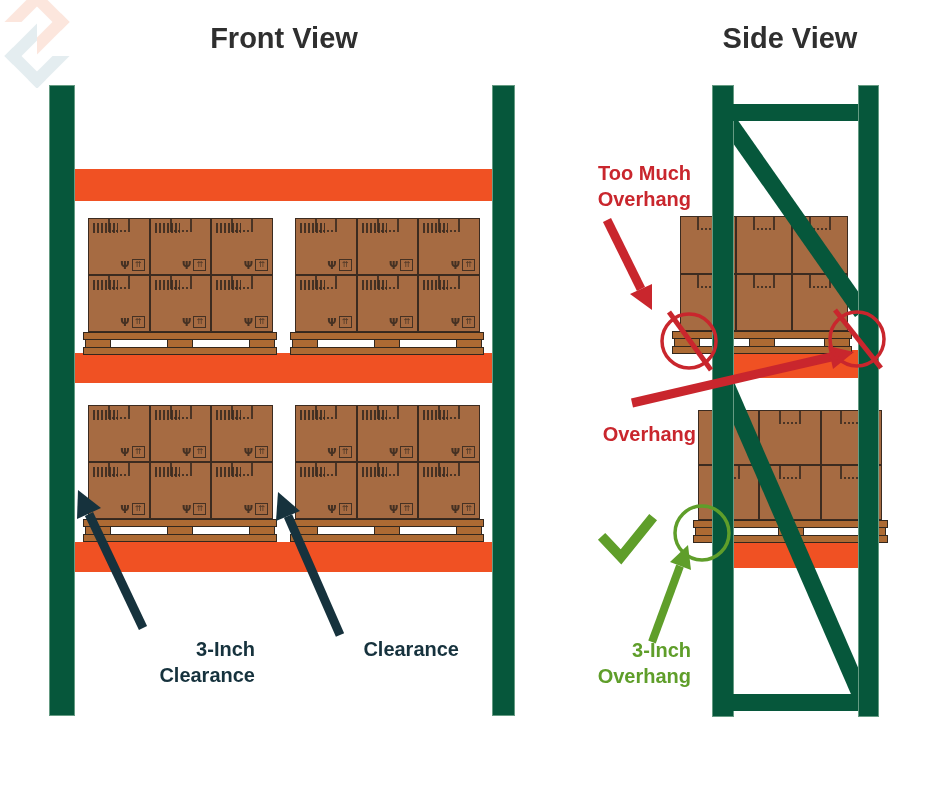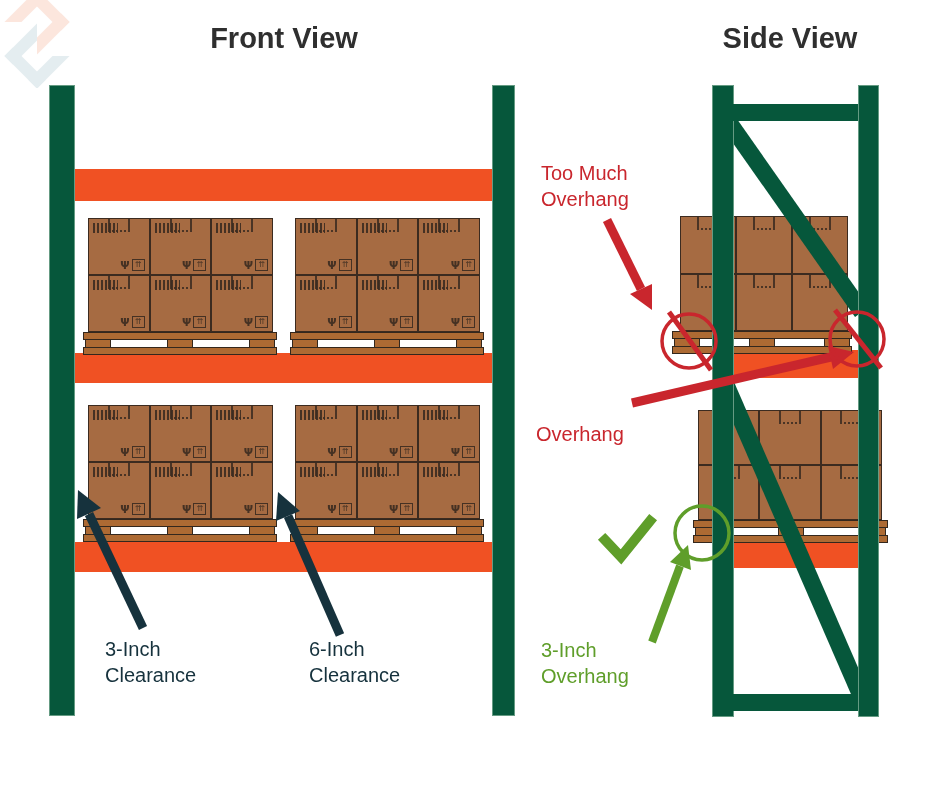--- a/index.html
+++ b/index.html
@@ -9,22 +9,22 @@
   
   .logo{position:absolute;left:0;top:-14px;width:90px;height:102px;overflow:hidden;z-index:0;}
   .logo .diamond{position:absolute;width:46px;height:46px;box-sizing:border-box;
                  border:12px solid;transform:rotate(45deg);background:transparent;}
   .logo .d-top{left:14px;top:13px;border-color:var(--logo-peach);border-bottom-color:transparent;z-index:2;}
   .logo .d-bot{left:14px;top:47px;border-color:var(--logo-blue);border-top-color:transparent;z-index:1;}
 
   
   .title{position:absolute;width:300px;text-align:center;z-index:6;
          font-weight:700;font-size:29px;line-height:36px;color:var(--title-ink);}
-  .label{position:absolute;text-align:left;z-index:6;
-         font-weight:400;font-size:20px;line-height:26px;}
+  .label{position:absolute;text-align:right;z-index:6;
+         font-weight:700;font-size:20px;line-height:26px;}
   .label div{display:block;}
   .lbl-navy{color:var(--label-navy);}
   .lbl-red{color:var(--annotation-red);}
   .lbl-green{color:var(--annotation-green);}
 
   
   .beam{position:absolute;background:var(--beam-orange);z-index:1;}
   .post{position:absolute;background:var(--rack-green);border:1px solid rgba(152,192,170,.65);z-index:4;}
   .brace{position:absolute;background:var(--rack-green);z-index:4;}
   svg.layer{position:absolute;left:0;top:0;z-index:3;pointer-events:none;}
@@ -446,21 +446,20 @@
       <polygon points="688,545 691,570 670,562" fill="#5F9E2A"></polygon>
     </g>
     <path d="M605,540 L621,557 L650,521" fill="none" stroke="#5F9E2A" stroke-width="10" stroke-linecap="square"></path>
   </svg>
 
   <div class="label lbl-navy" style="left:105px;top:636px;width:150px">
     <div>3-Inch</div>
     <div>Clearance</div>
   </div>
   <div class="label lbl-navy" style="left:309px;top:636px;width:150px">
-    <div>6-Inch</div>
     <div>Clearance</div>
   </div>
   <div class="label lbl-red" style="left:541px;top:160px;width:150px">
     <div>Too Much</div>
     <div>Overhang</div>
   </div>
   <div class="label lbl-red" style="left:536px;top:421px;width:160px">
     <div>Overhang</div>
   </div>
   <div class="label lbl-green" style="left:541px;top:637px;width:150px">

